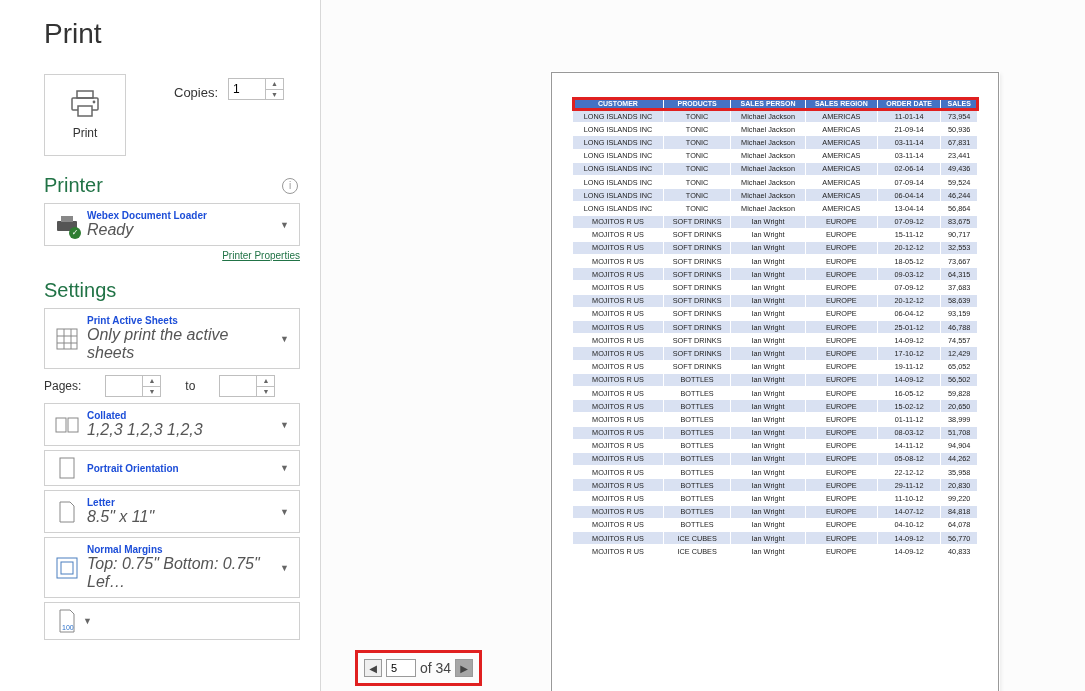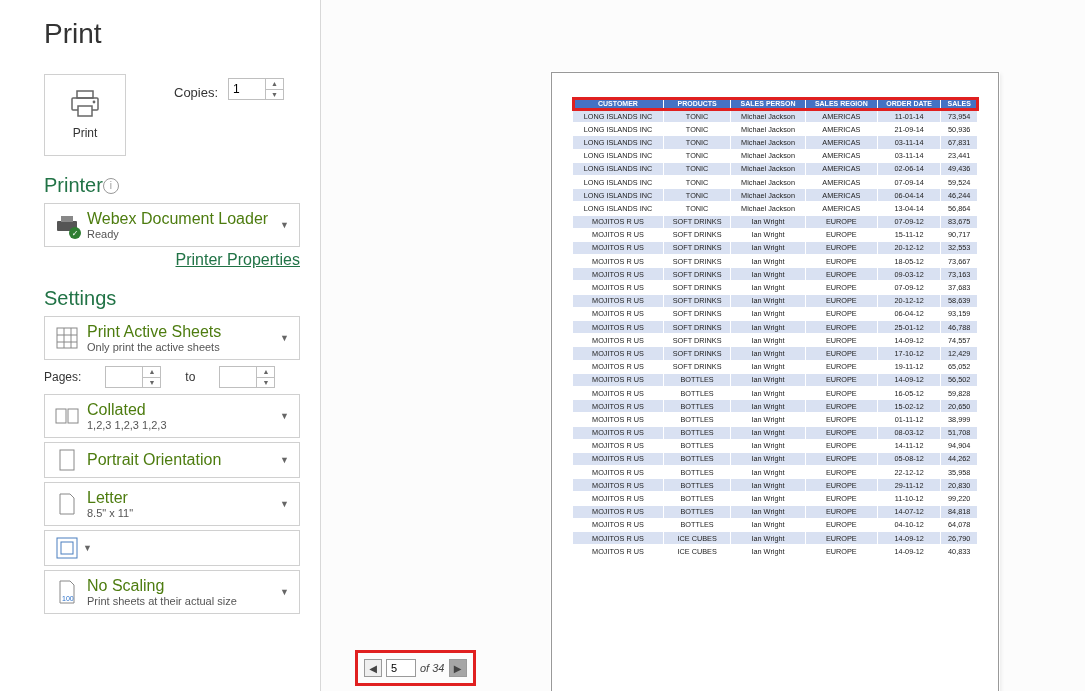--- a/index.html
+++ b/index.html
@@ -46,39 +46,39 @@
     width: 18px; height: 100%; border-left:1px solid #bfbfbf;
     display:flex; flex-direction:column;
   }
   .spin .arrows div {
     flex:1; display:flex;align-items:center;justify-content:center;
     font-size:7px; color:#666; cursor:pointer; line-height:1;
   }
   .spin .arrows div:first-child{border-bottom:1px solid #bfbfbf;}
   .section-head {
     color:#217346; font-size:20px; font-weight:400; margin:18px 0 6px 0;
-    display:flex; align-items:center; 
+    display:flex; align-items:center; justify-content:space-between;
   }
   .info-badge {
     width:16px;height:16px;border:1px solid #999;border-radius:50%;
     color:#999;font-size:10px;display:flex;align-items:center;justify-content:center;
     margin-right:2px;
   }
   .card {
     border:1px solid #d0d0d0; background:#fff;
     display:flex; align-items:center; padding:6px 8px;
     margin-bottom:4px; position:relative; cursor:pointer;
     min-height:36px;
   }
   .card .ic { width:28px; display:flex;align-items:center;justify-content:center;}
   .card .txt { flex:1; padding:0 6px;}
-  .card .txt .t1 { font-size:16px; color:#4d7c0f; }
-  .card .txt .t2 { font-size:11px; color:#555; }
+  .card .txt .t1 { font-size:10px; color:#1d4ed8;font-weight:bold; }
+  .card .txt .t2 { font-size:16px; color:#555;font-style:italic; }
   .card .chev { font-size:9px; color:#666; padding:0 2px;}
-  .link { color:#217346; text-decoration:underline; font-size:16px; text-align:right; display:block; margin:3px 0 6px;}
+  .link { color:#217346; text-decoration:underline; font-size:10px; text-align:right; display:block; margin:3px 0 6px;}
   .pages-row {display:flex;align-items:center;gap:24px;font-size:12px;color:#333;margin:6px 0;}
   .right {
     flex:1;
     border-left:1px solid #d8d8d8;
     background:#fcfcfc;
     position:relative; height:691px;
   }
   .preview {
     position:absolute;
     left:230px; top:72px;
@@ -112,21 +112,21 @@
   }
   .pager.hl2 { border:3px solid #e02020; }
   .pg-btn {
     width:18px;height:18px;border:1px solid #9a9a9a;background:#efefef;
     display:flex;align-items:center;justify-content:center;font-size:10px;color:#444;cursor:pointer;
   }
   .pg-btn.dk{background:#a6a6a6;}
   .pg-in {
     width:30px;height:18px;border:1px solid #9a9a9a;font-size:11px;text-align:left;padding:0 4px;
   }
-  .pg-of{font-size:11px;color:#444;font-style:italic;}
+  .pg-of{font-size:14px;color:#444;}
   
   .printer-ic{position:relative;}
   .status-dot{position:absolute;left:16px;top:12px;width:12px;height:12px;border-radius:50%;
     background:#2e7d32;color:#fff;font-size:8px;display:flex;align-items:center;justify-content:center;}
   
   .deco{position:absolute;right:0;top:-30px;opacity:.25;pointer-events:none;}
 </style>
 </head>
 <body>
 
@@ -263,33 +263,33 @@
       <div class="chev">▼</div>
     </div>
 
     <div class="card">
       <div class="ic">
           <svg width="22" height="22">
             <rect x="1" y="1" width="20" height="20" fill="none" stroke="#4a7fbf"></rect>
             <rect x="5" y="5" width="12" height="12" fill="none" stroke="#4a7fbf"></rect>
           </svg>
         </div>
+      <div class="txt">
+          <div class="t1">Normal Margins</div>
+          <div class="t2">Top: 0.75" Bottom: 0.75" Lef…</div>
+        </div>
       <div class="chev">▼</div>
     </div>
 
     <div class="card">
       <div class="ic">
           <svg width="20" height="24">
             <path d="M3 1h10l4 4v18H3z" fill="none" stroke="#888"></path>
             <text x="5" y="21" font-size="7" fill="#2a6fc9">100</text>
           </svg>
-        </div>
-      <div class="txt">
-          <div class="t1">No Scaling</div>
-          <div class="t2">Print sheets at their actual size</div>
         </div>
       <div class="chev">▼</div>
     </div>
 
   </div>
 
   <div class="right">
     <div class="preview">
       <table class="data">
         <thead class="hl">
@@ -398,21 +398,21 @@
               <td>EUROPE</td>
               <td>18-05-12</td>
               <td>73,667</td>
             </tr>
             <tr>
               <td>MOJITOS R US</td>
               <td>SOFT DRINKS</td>
               <td>Ian Wright</td>
               <td>EUROPE</td>
               <td>09-03-12</td>
-              <td>73,163</td>
+              <td>64,315</td>
             </tr>
             <tr>
               <td>MOJITOS R US</td>
               <td>SOFT DRINKS</td>
               <td>Ian Wright</td>
               <td>EUROPE</td>
               <td>07-09-12</td>
               <td>37,683</td>
             </tr>
             <tr>
@@ -558,21 +558,21 @@
               <td>EUROPE</td>
               <td>04-10-12</td>
               <td>64,078</td>
             </tr>
             <tr>
               <td>MOJITOS R US</td>
               <td>ICE CUBES</td>
               <td>Ian Wright</td>
               <td>EUROPE</td>
               <td>14-09-12</td>
-              <td>26,790</td>
+              <td>56,770</td>
             </tr>
             <tr>
               <td>MOJITOS R US</td>
               <td>ICE CUBES</td>
               <td>Ian Wright</td>
               <td>EUROPE</td>
               <td>14-09-12</td>
               <td>40,833</td>
             </tr>
           </tbody>

